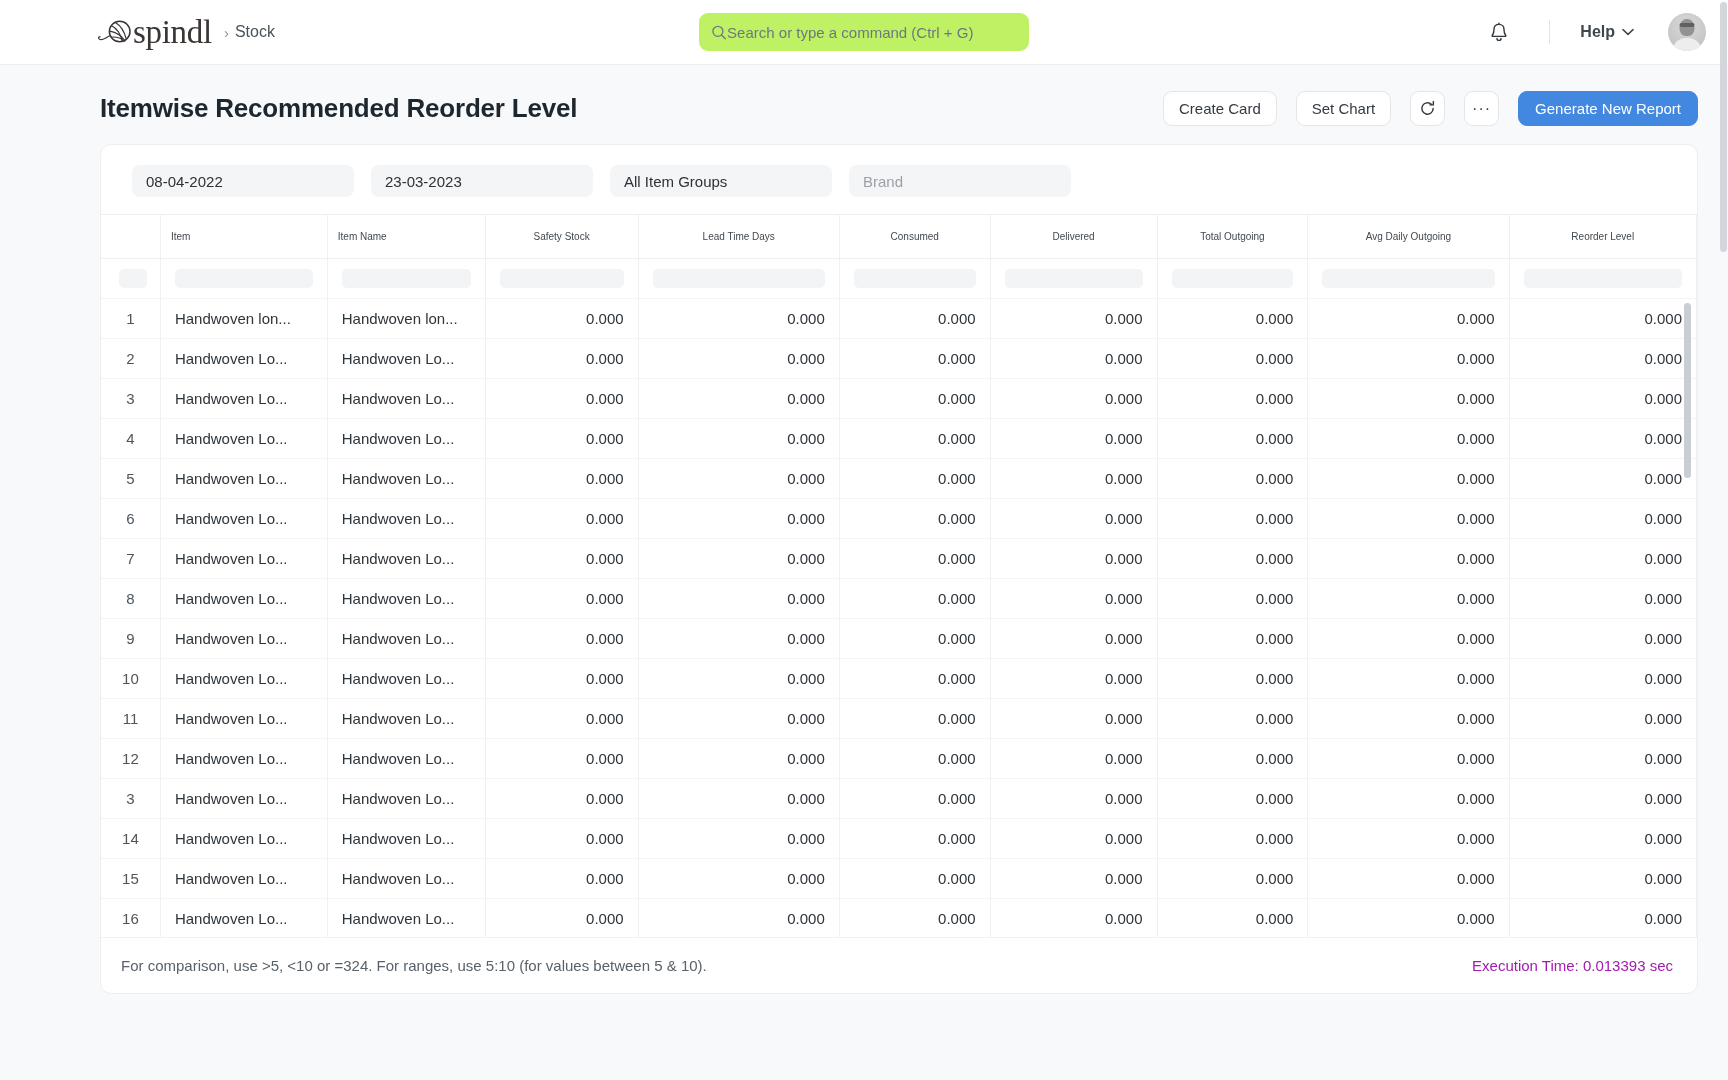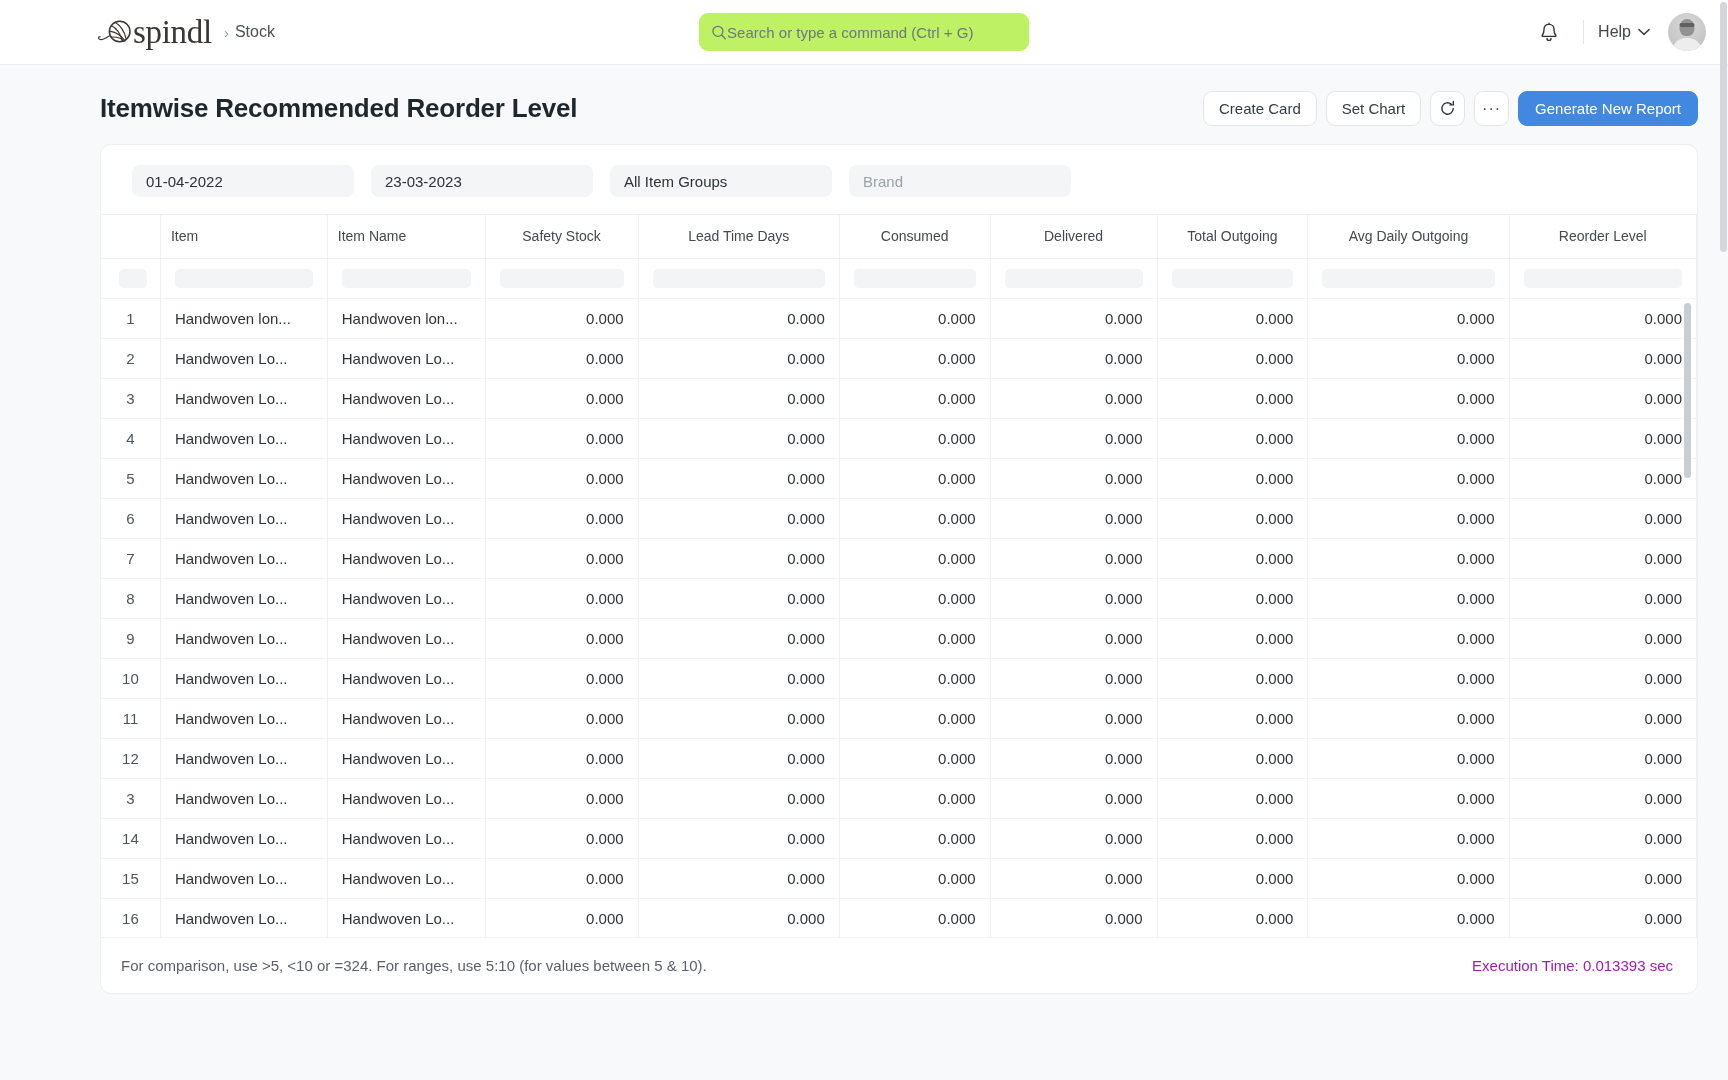--- a/index.html
+++ b/index.html
@@ -49,21 +49,21 @@
   }
   .search-box input {
     border: none; background: transparent; outline: none;
     font-family: "Liberation Sans", sans-serif;
     font-size: 15px; color: #42494f; width: 100%;
   }
   .search-box input::placeholder { color: #6f7780; }
 
   .nav-right {
     margin-left: auto;
-    display: flex; align-items: center; gap: 0;
+    display: flex; align-items: center; gap: 16px; font-weight: bold;
   }
   .bell-btn {
     width: 40px; height: 40px;
     display: flex; align-items: center; justify-content: center;
   }
   .nav-divider {
     width: 1px; height: 24px; background: #e2e5e8; margin: 0 14px;
   }
   .help {
     display: flex; align-items: center; gap: 7px;
@@ -96,21 +96,21 @@
     width: 30px; height: 16px; border-radius: 14px 14px 0 0;
     background: #eceded;
   }
 
   
   .page-head {
     display: flex; align-items: center;
     padding: 26px 30px 18px 100px;
   }
   .page-title { font-size: 26px; font-weight: bold; letter-spacing: -0.2px; }
-  .head-actions { margin-left: auto; display: flex; align-items: flex-start; gap: 9px; }
+  .head-actions { margin-left: auto; display: flex; align-items: flex-start; gap: 19px; }
   .btn {
     height: 35px;
     border: 1px solid #e3e6e9;
     background: #ffffff;
     border-radius: 9px;
     font-family: "Liberation Sans", sans-serif;
     font-size: 15px;
     color: #333b42;
     padding: 0 15px;
     display: flex; align-items: center; justify-content: center;
@@ -166,21 +166,21 @@
   .dt col.c-num1  { width: 134px; }
   .dt col.c-num2  { width: 176px; }
   .dt col.c-num3  { width: 132px; }
   .dt col.c-num4  { width: 146px; }
   .dt col.c-num5  { width: 132px; }
   .dt col.c-num6  { width: 176px; }
   .dt col.c-num7  { width: 164px; }
 
   .dt th {
     height: 43px;
-    font-size: 14px;
+    font-size: 10px;
     font-weight: normal;
     color: #42494f;
     border-right: 1px solid #eef0f2;
     border-bottom: 1px solid #eef0f2;
     text-align: center;
     padding: 0 10px;
   }
   .dt th:first-child { border-left: none; }
   .dt th.left { text-align: left; }
 
@@ -310,21 +310,21 @@
     <button class="btn icon-only">
       <span class="dots">···</span>
     </button>
     <button class="btn primary">Generate New Report</button>
   </div>
 </div>
 
 <div class="card">
 
   <div class="filters">
-    <div class="filter">01-04-2022</div>
+    <div class="filter">08-04-2022</div>
     <div class="filter">23-03-2023</div>
     <div class="filter">All Item Groups</div>
     <div class="filter placeholder">Brand</div>
   </div>
 
   <div class="table-area">
     <table class="dt">
       <colgroup>
         <col class="c-idx">
           <col class="c-item">

